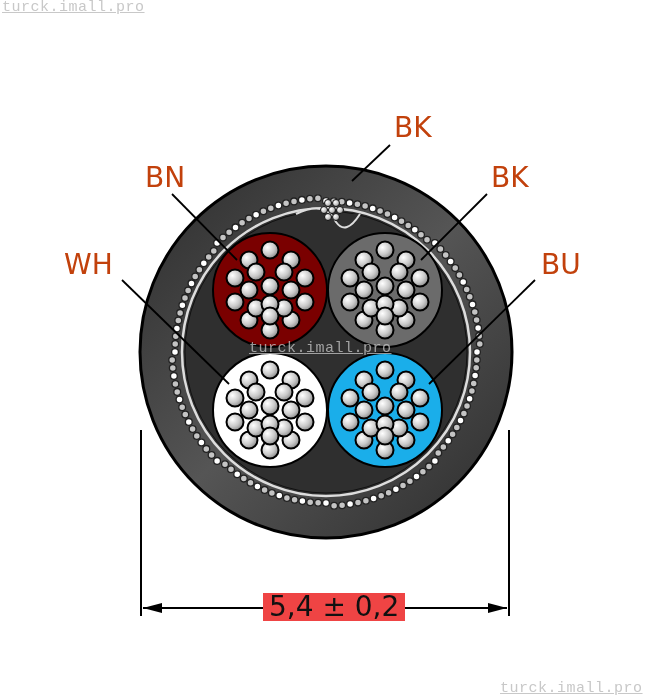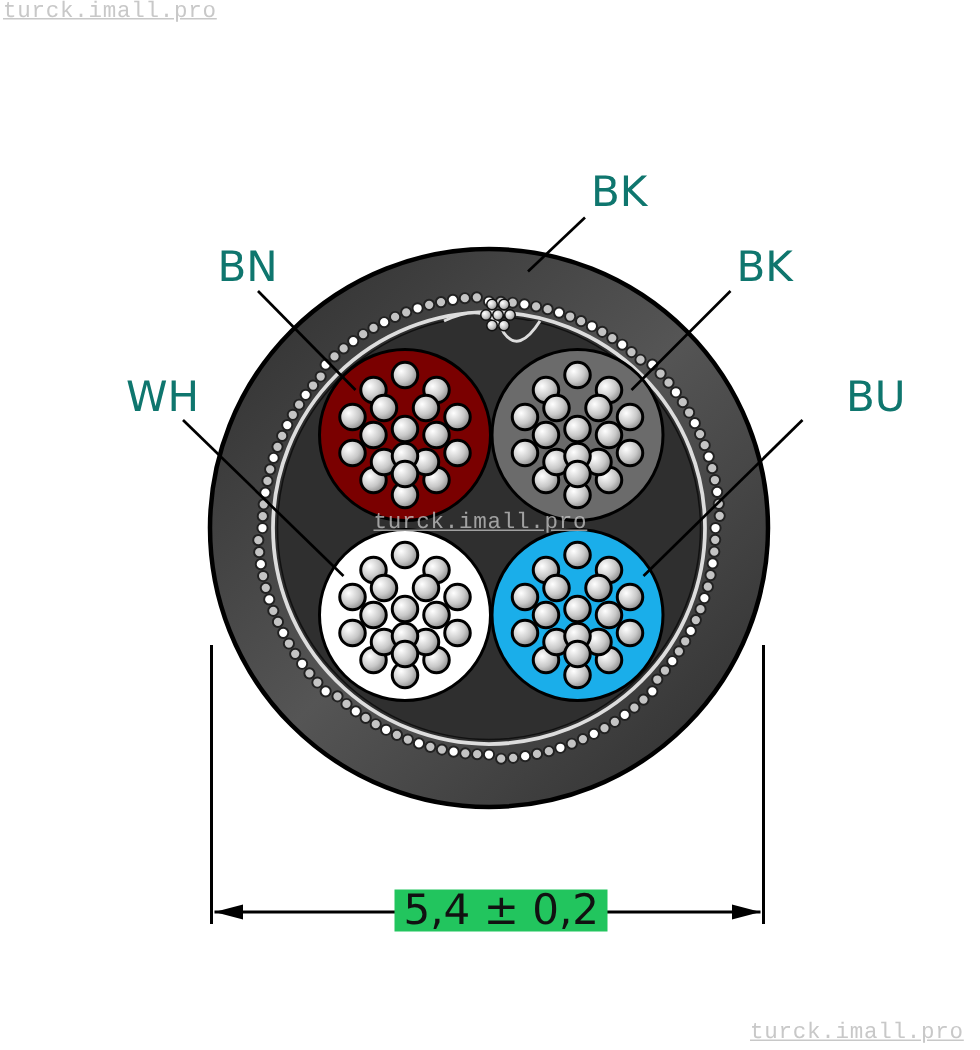--- a/index.html
+++ b/index.html
@@ -4,23 +4,23 @@
 <style>
   html, body { margin: 0; padding: 0; background: #ffffff; }
   body { width: 653px; height: 700px; position: relative; overflow: hidden;
          font-family: "DejaVu Sans", sans-serif; }
   .watermark { position: absolute; font-family: "Liberation Mono", monospace;
                font-size: 15px; color: #c8c8c8; letter-spacing: 0.5px; white-space: nowrap; text-decoration: underline; }
   .wm-top { left: 2px; top: -1px; }
   .wm-bottom { left: 500px; top: 680px; }
   .wm-center { left: 249px; top: 340px; color: rgba(200,200,200,0.75); z-index: 5; }
   .label { position: absolute; font-family: "DejaVu Sans", sans-serif; font-size: 28px;
-           color: #0f766e; white-space: nowrap; line-height: 1; }
+           color: #c2410c; white-space: nowrap; line-height: 1; }
   .dim-text { position: absolute; left: 263px; top: 593px; font-size: 28px; color: #111;
-              background: #22c55e; padding: 0 6px; line-height: 1; white-space: nowrap; }
+              background: #ef4444; padding: 0 6px; line-height: 1; white-space: nowrap; }
   svg.drawing { position: absolute; left: 0; top: 0; }
 </style>
 </head>
 <body>
 
 <div class="watermark wm-top">turck.imall.pro</div>
 
 <svg class="drawing" width="653" height="700" viewBox="0 0 653 700">
   <defs>
     <radialGradient id="strand" cx="35%" cy="35%" r="70%">
@@ -230,18 +230,18 @@
   </g>
   <polygon points="143,608 162,603 162,613" fill="#000"></polygon>
   <polygon points="507,608 488,603 488,613" fill="#000"></polygon>
 </svg>
 
 <div class="watermark wm-center">turck.imall.pro</div>
 
 <div class="label" style="left:394px; top:114px;">BK</div>
 <div class="label" style="left:145px; top:164px;">BN</div>
 <div class="label" style="left:491px; top:164px;">BK</div>
-<div class="label" style="left:84px; top:251px;">WH</div>
-<div class="label" style="left:541px; top:251px;margin-left:23px;">BU</div>
+<div class="label" style="left:64px; top:251px;">WH</div>
+<div class="label" style="left:541px; top:251px;">BU</div>
 
 <div class="dim-text">5,4 ± 0,2</div>
 
 <div class="watermark wm-bottom">turck.imall.pro</div>
 
 </body></html>

